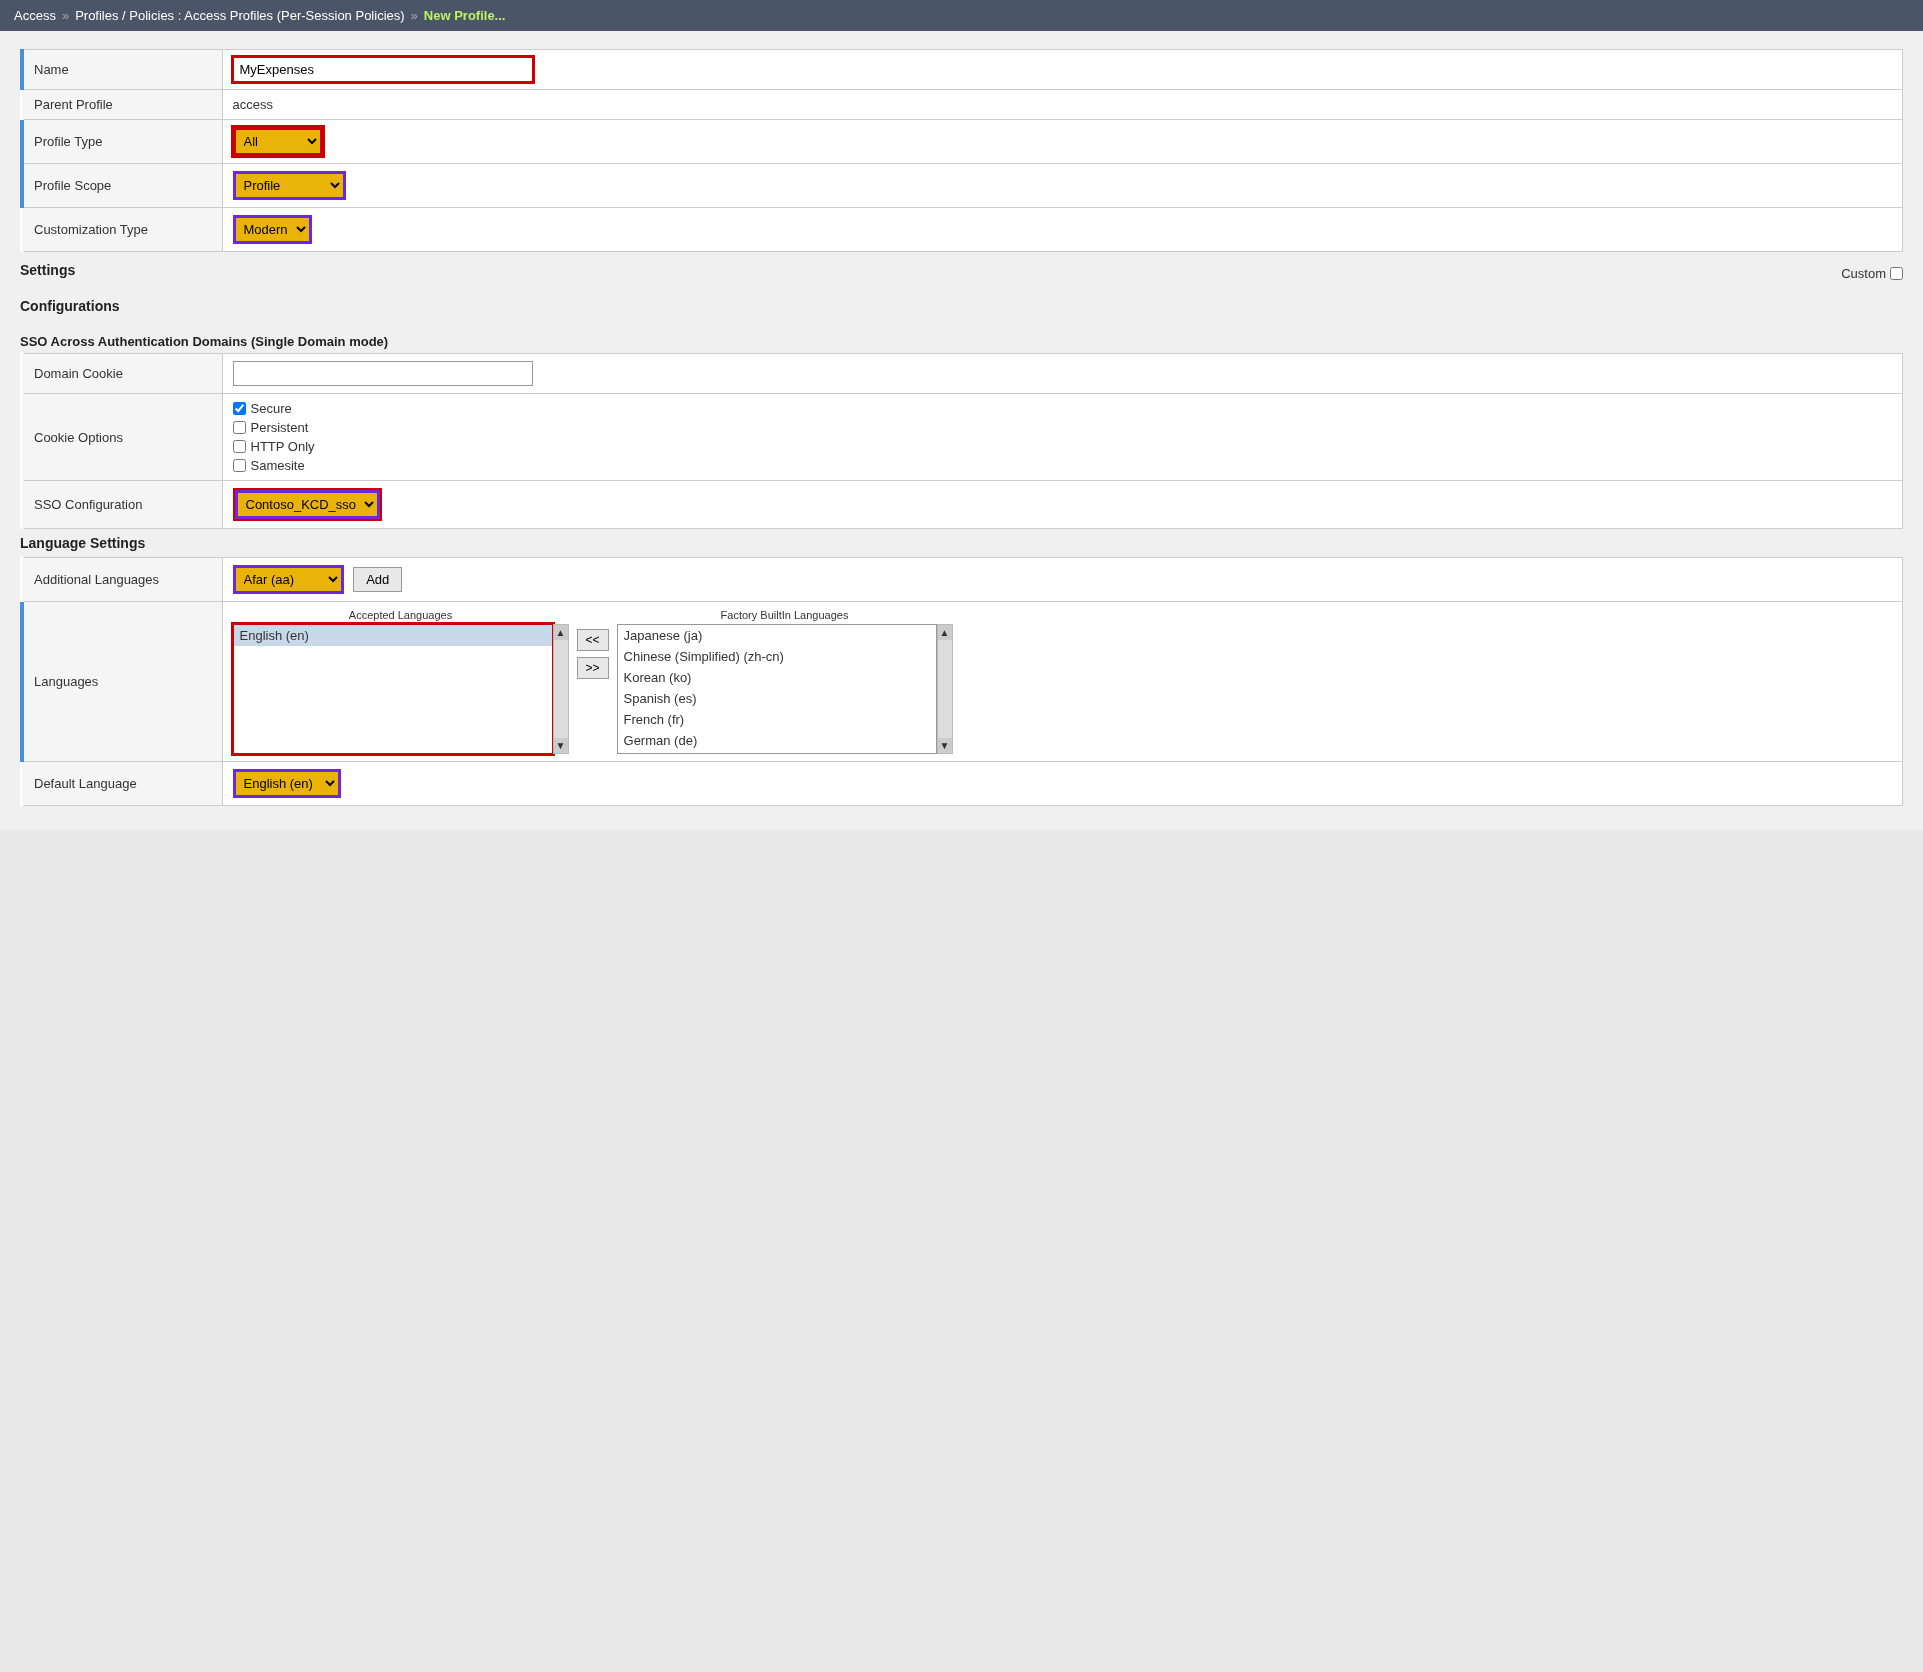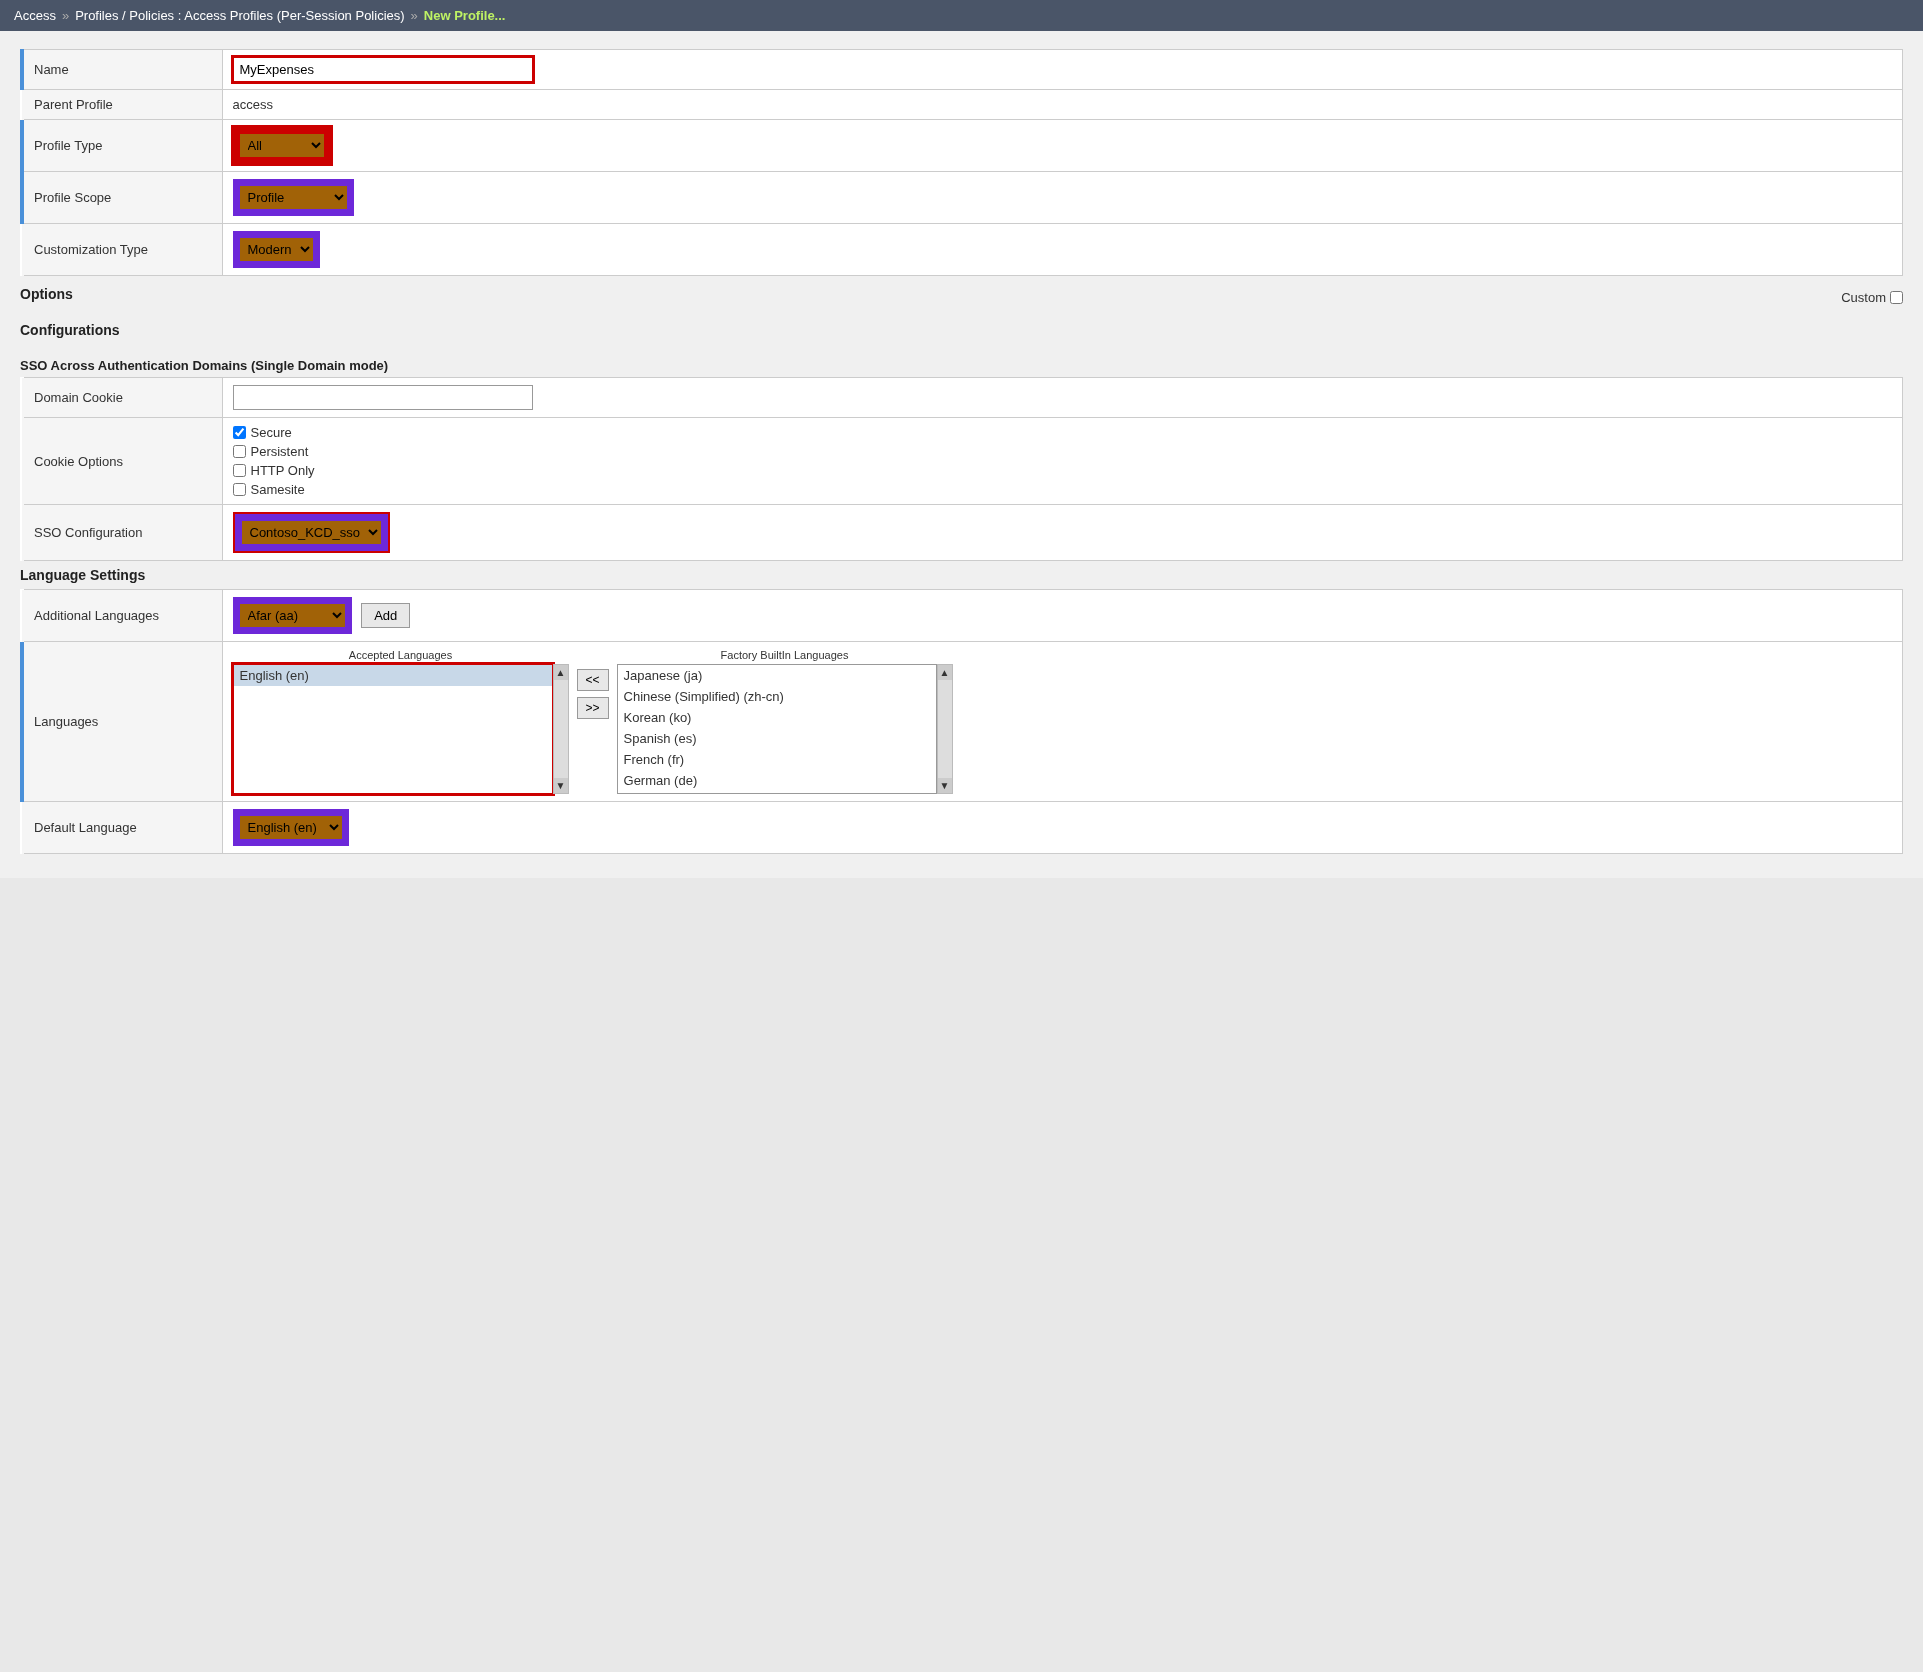--- a/index.html
+++ b/index.html
@@ -66,24 +66,24 @@
       border: 1px solid #999;
       padding: 4px 6px;
       font-size: 13px;
       width: 300px;
     }
     input[type="text"].red-outline {
       outline: 2px solid #c00;
       border-color: #c00;
     }
     select {
-      border: 7px solid #6d28d9;
+      border: 3px solid #6d28d9;
       padding: 3px 4px;
       font-size: 13px;
-      background: #a16207;
+      background: #eab308;
     }
     select.red-outline {
       outline: 2px solid #c00;
       border-color: #c00;
     }
 
     
     .settings-row {
       display: flex;
       align-items: center;
@@ -245,21 +245,21 @@
         <select>
           <option>Modern</option>
           <option>Legacy</option>
         </select>
       </td>
     </tr>
   </tbody>
     </table>
 
   <div class="settings-row">
-    <div class="section-header">Options</div>
+    <div class="section-header">Settings</div>
     <div class="custom-checkbox">
       <span>Custom</span>
       <input type="checkbox" style="">
     </div>
   </div>
 
   <div class="section-header">Configurations</div>
 
   <div class="sso-header">SSO Across Authentication Domains (Single Domain mode)</div>
   <table class="form-table">

